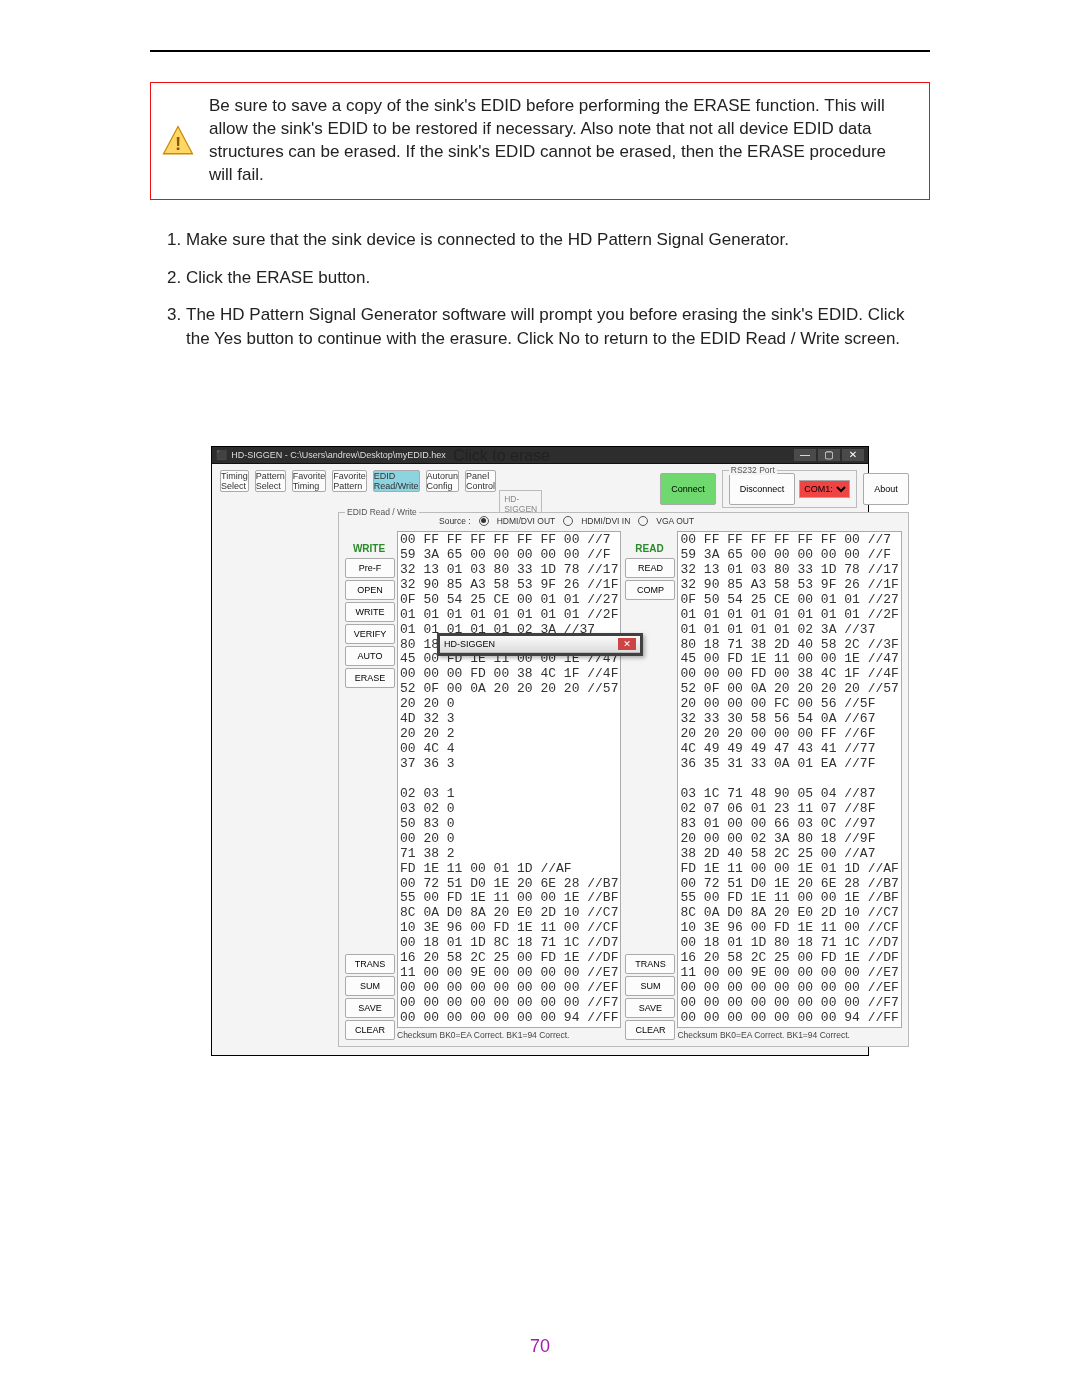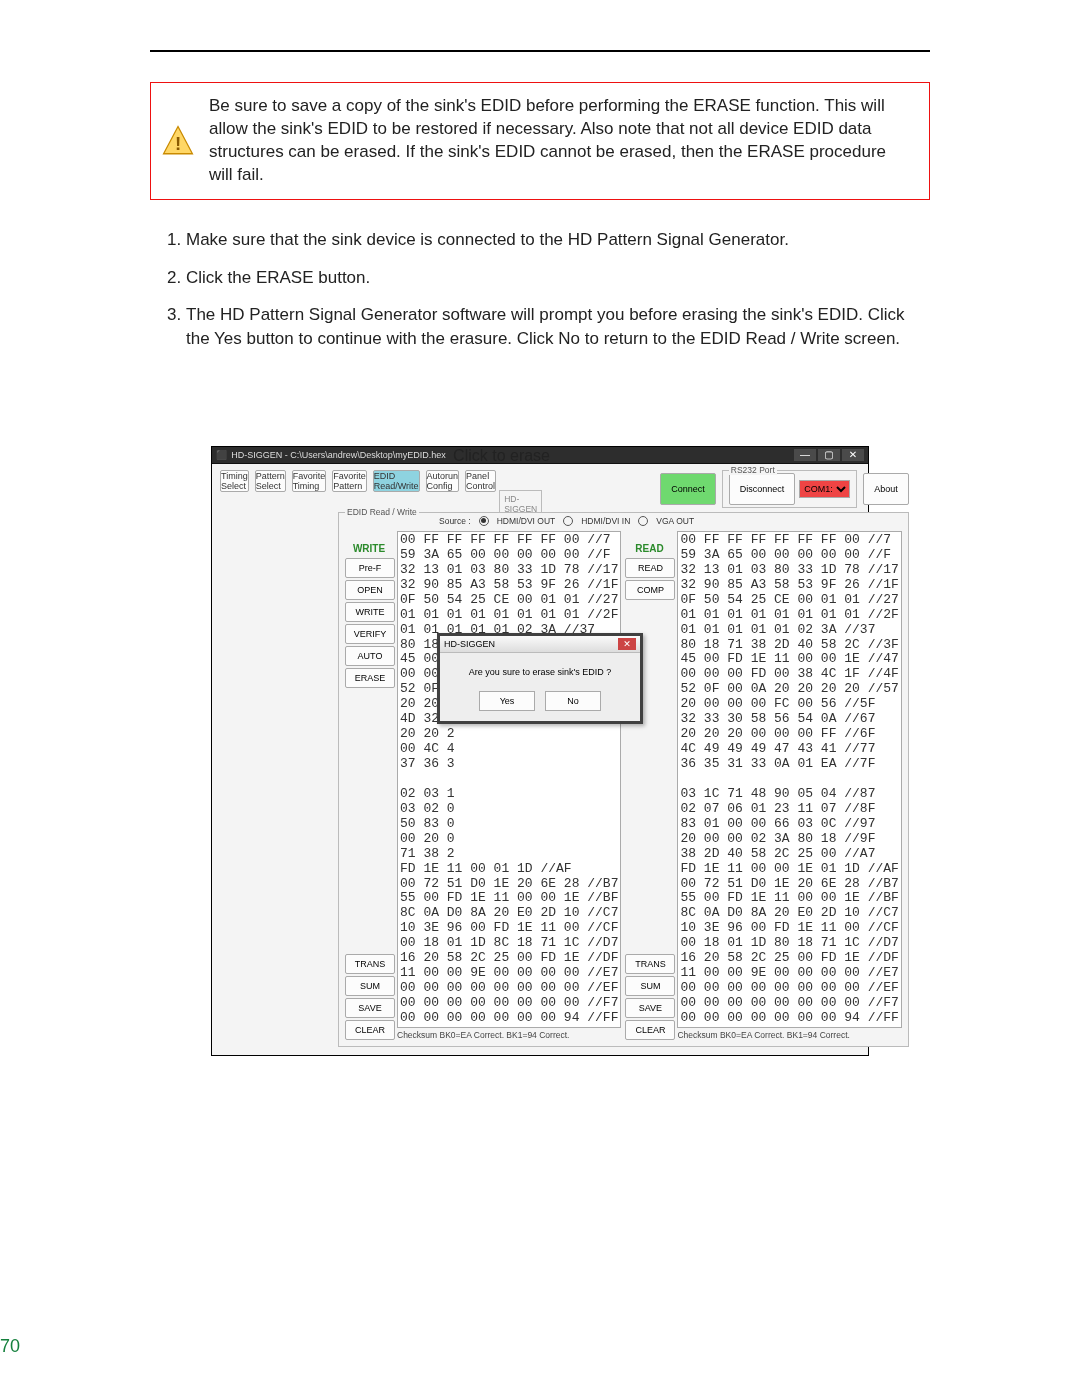--- a/index.html
+++ b/index.html
@@ -267,22 +267,23 @@
     font-size:9px;
   }
   .dlg-close{ width:18px;height:12px;background:#c44;color:#fff;display:flex;align-items:center;justify-content:center;font-size:9px;}
   .dlg-body{ padding:14px 8px 10px 8px; text-align:center; font-size:9px;}
   .dlg-btns{display:flex;gap:10px;justify-content:center;margin-top:14px;}
   .dlg-btn{width:54px;height:18px;background:#fcfcfc;border:1px solid #aaa;display:flex;align-items:center;justify-content:center;font-size:9px;}
   .page-num{
     position:absolute;
     left:0; right:0;
     bottom: 40px;
+    text-align:center;
     font-size:18px;
-    color:#15803d;
+    color:#a21caf;
   }
   .radio{width:8px;height:8px;border:1px solid #555;border-radius:50%;display:inline-block;position:relative;}
   .radio.on::after{content:"";position:absolute;inset:1.5px;background:#333;border-radius:50%;}
 </style>
 </head>
 <body>
 <div class="page">
 
   <hr class="hr">
 
@@ -471,27 +472,20 @@
               </div>
             </div>
           </div>
         </div>
 
         <div class="dialog">
           <div class="dlg-title">
             <span>HD-SIGGEN</span>
             <div class="dlg-close">✕</div>
           </div>
-          <div class="dlg-body">
-            <div>Are you sure to erase sink's EDID ?</div>
-            <div class="dlg-btns">
-              <div class="dlg-btn">Yes</div>
-              <div class="dlg-btn">No</div>
-            </div>
-          </div>
         </div>
 
       </div>
     </div>
   </div>
 </div>
 
 <div class="page-num">70</div>
 
 </body></html>

